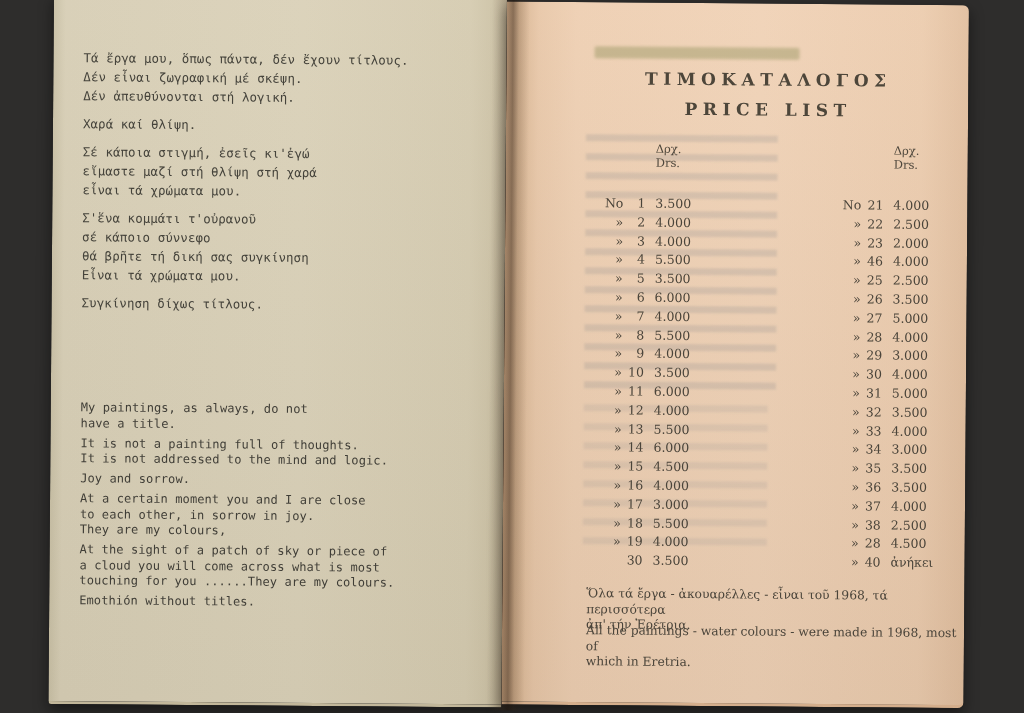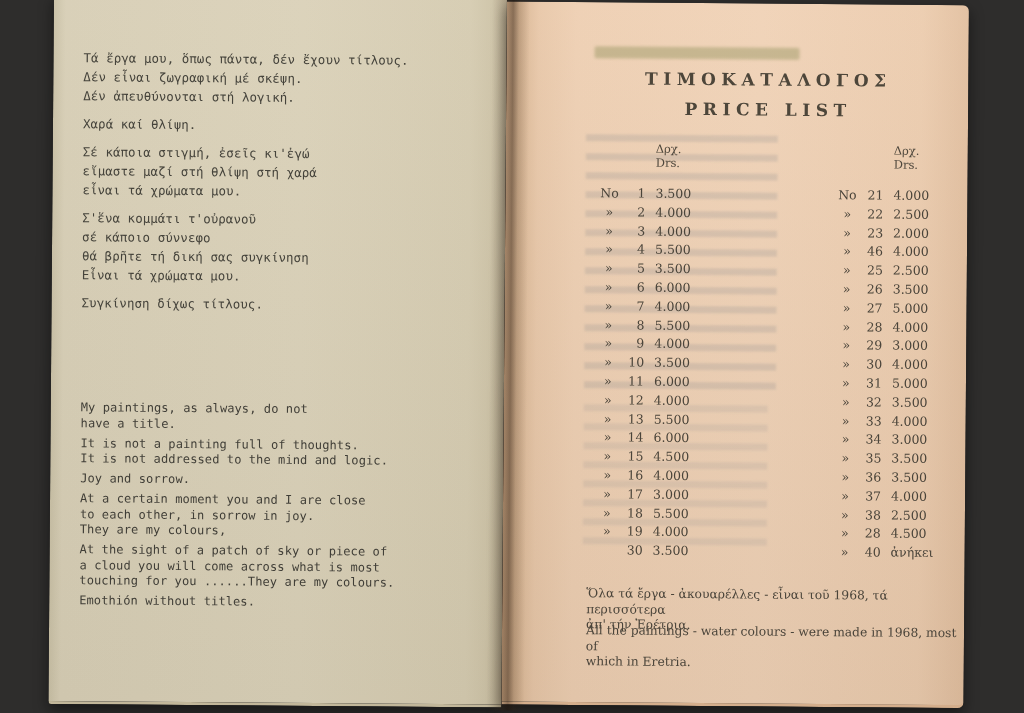--- a/index.html
+++ b/index.html
@@ -62,23 +62,23 @@
     position:absolute; top:66px; left:62px; width:400px; text-align:center;
     font-family:"DejaVu Serif", serif; color:#4d463a; z-index:3;
   }
   .rp-title .t1 { font-size:17px; font-weight:700; letter-spacing:5.5px; margin-bottom:10px; }
   .rp-title .t2 { font-size:17px; font-weight:700; letter-spacing:5.5px; }
 
   .price-table {
     position:absolute; top:139px; left:90px; display:flex; gap:128px;
     font-family:"DejaVu Serif", serif; color:#4a443a; font-size:12.5px; z-index:3;
   }
-  .col-head { margin-left:60px; font-size:11.5px; line-height:14px; margin-bottom:15px; color:#4e473c; }
+  .col-head { margin-left:60px; font-size:11.5px; line-height:14px; margin-bottom:25px; color:#4e473c; }
   .prow { display:grid; grid-template-columns:28px 22px 60px; line-height:18.8px; height:18.8px; }
-  .prow .mark  { text-align:center; }
+  .prow .mark  { text-align:right; }
   .prow .num   { text-align:right; }
   .prow .price { padding-left:10px; }
 
   .fn {
     position:absolute; left:84px; width:376px; z-index:3;
     font-family:"DejaVu Serif", serif; font-size:12.3px; line-height:15.5px;
     color:#4a443a; white-space:pre-line; margin:0;
   }
   .fn-greek   { top:584px; }
   .fn-english { top:621px; }

